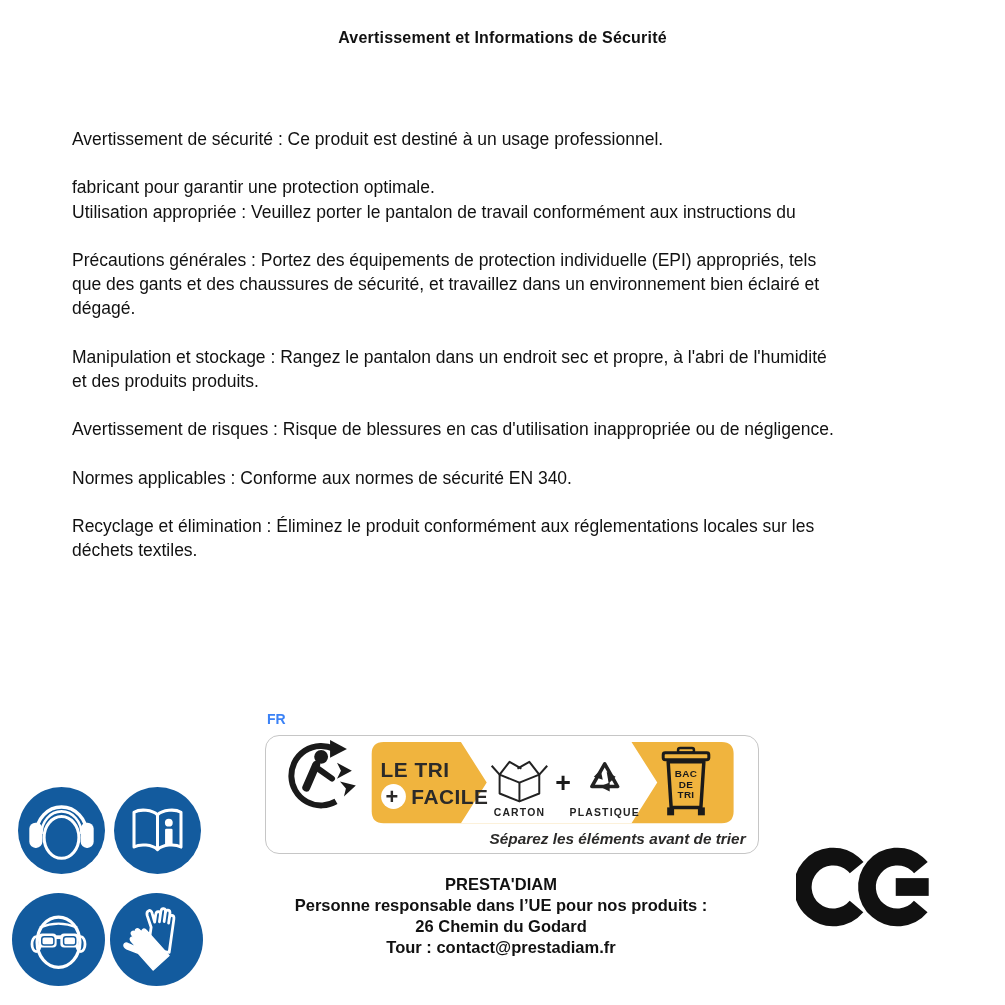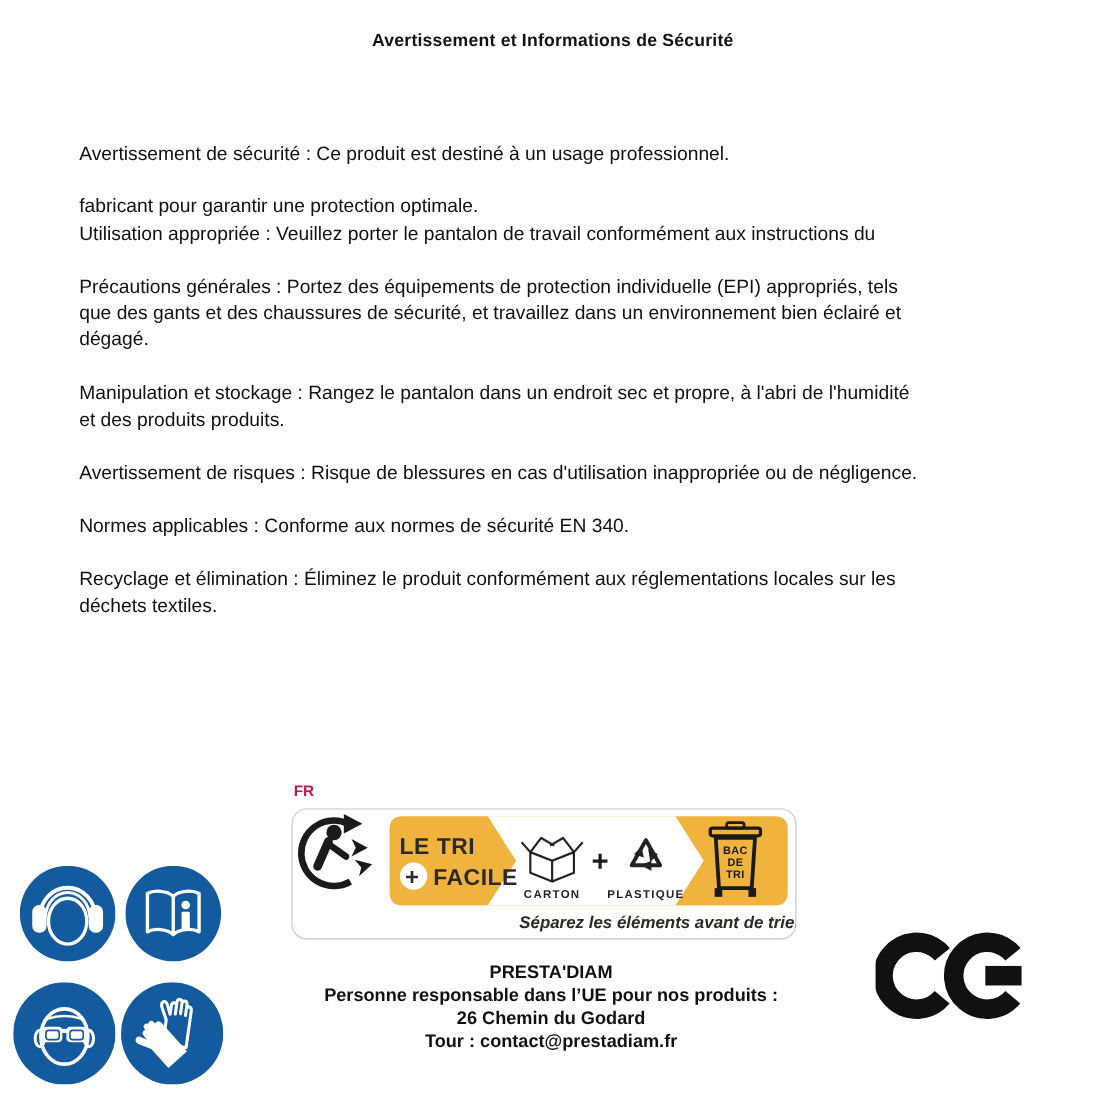--- a/index.html
+++ b/index.html
@@ -12,23 +12,23 @@
     position:absolute;top:29px;left:0;width:1005px;text-align:center;
     font-size:16px;font-weight:bold;letter-spacing:.2px;
   }
   .paragraphs{position:absolute;top:83px;left:72px;width:880px;margin-top:44px;}
   .para{margin:0 0 24px 0;font-size:17.5px;line-height:24.3px;}
   .para div{white-space:nowrap;}
   
   .picto{position:absolute;}
   .picto svg{display:block;}
   
-  .fr-tag{position:absolute;left:267px;top:711px;font-size:14px;font-weight:bold;color:#be185d;}
+  .fr-tag{position:absolute;left:267px;top:711px;font-size:14px;font-weight:bold;color:#3b82f6;}
   .triman-box{
-    position:absolute;left:265px;top:735px;width:459px;height:119px;
+    position:absolute;left:265px;top:735px;width:494px;height:119px;
     border:1.5px solid #c6c6c6;border-radius:14px;background:#fff;box-sizing:border-box;
   }
   .triman-box svg{display:block;width:100%;height:100%;}
   .tri-head{font-weight:bold;font-size:21px;fill:#2b2a29;letter-spacing:.5px;}
   .tri-material{font-weight:bold;font-size:10.5px;fill:#222;letter-spacing:1.2px;}
   .tri-bin-txt{font-weight:bold;font-size:10px;fill:#1a1a1a;letter-spacing:.3px;}
   .tri-instruction{font-weight:bold;font-style:italic;font-size:15.5px;fill:#2b2a29;}
   
   .address{
     position:absolute;top:874px;left:251px;width:500px;text-align:center;

